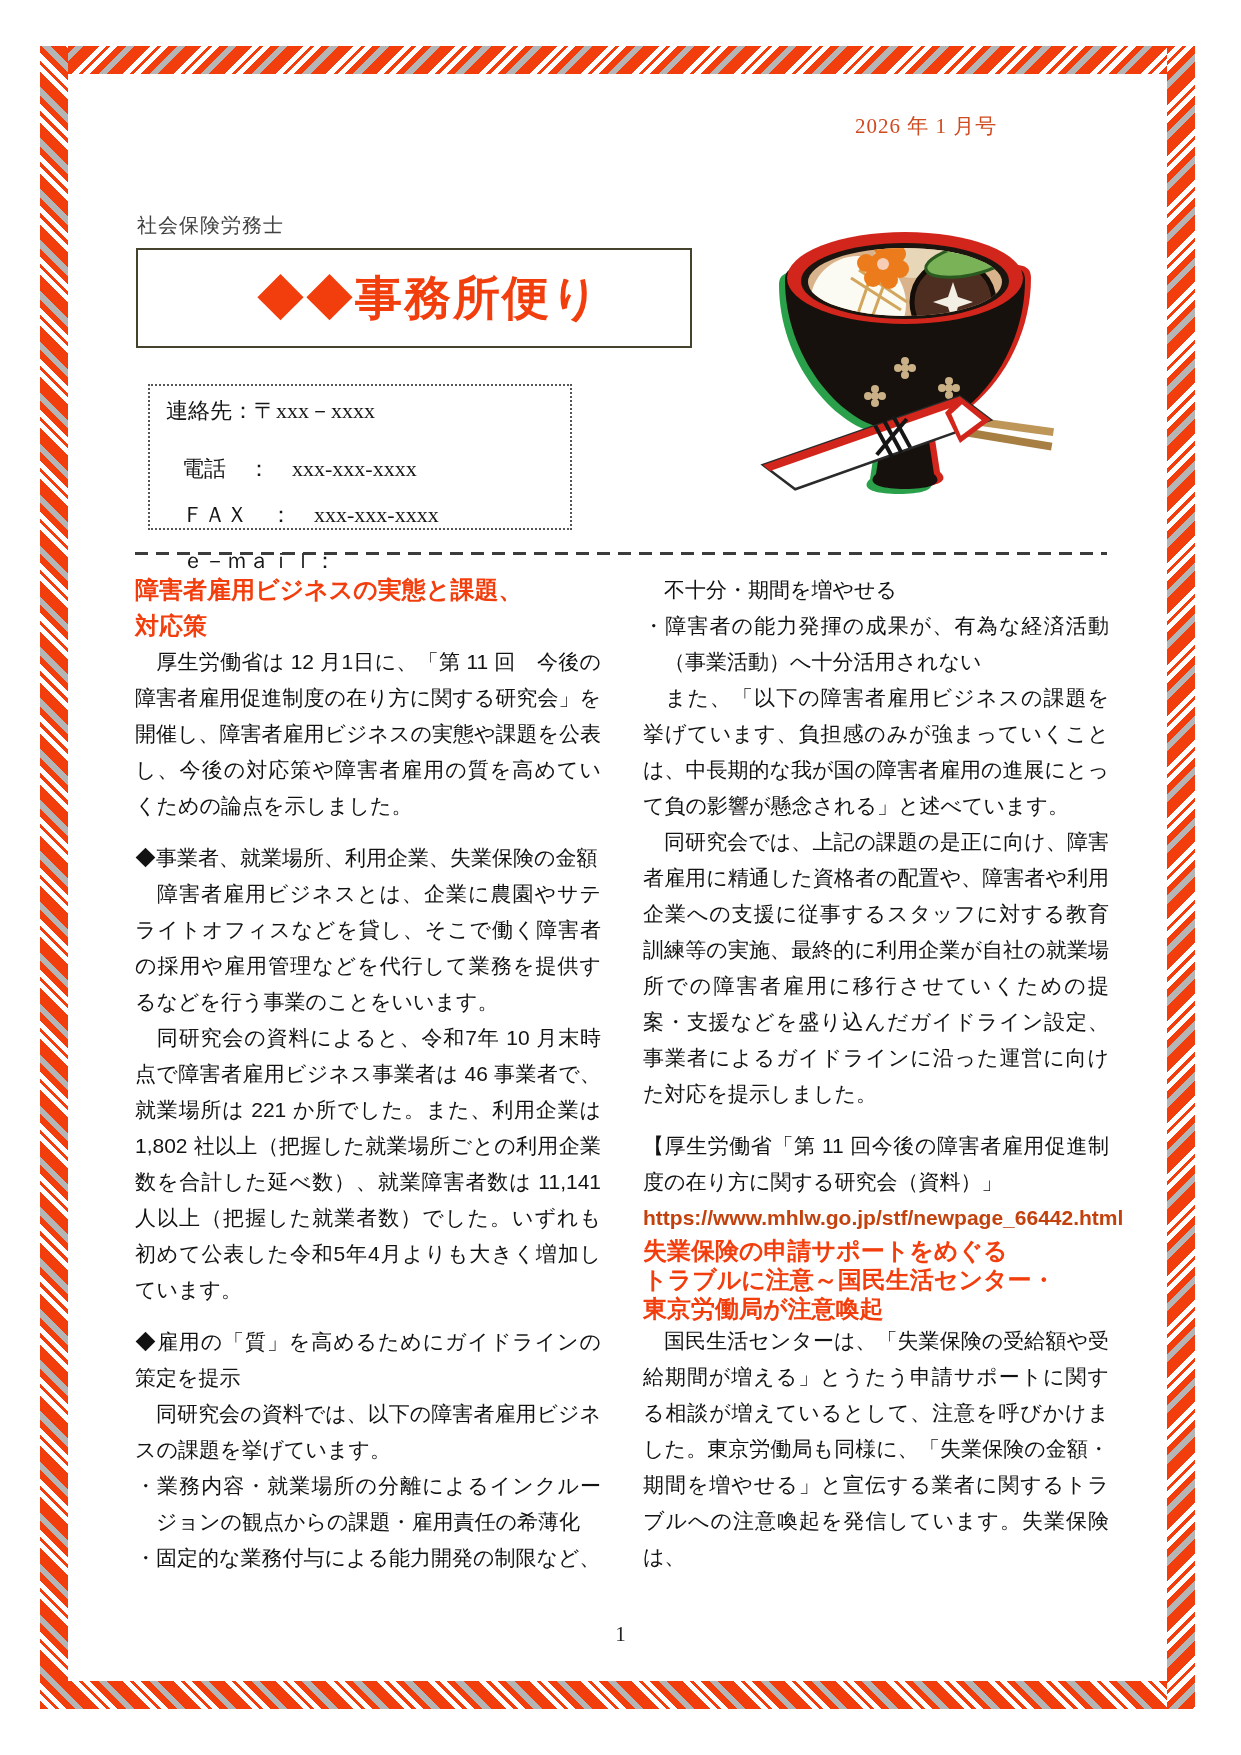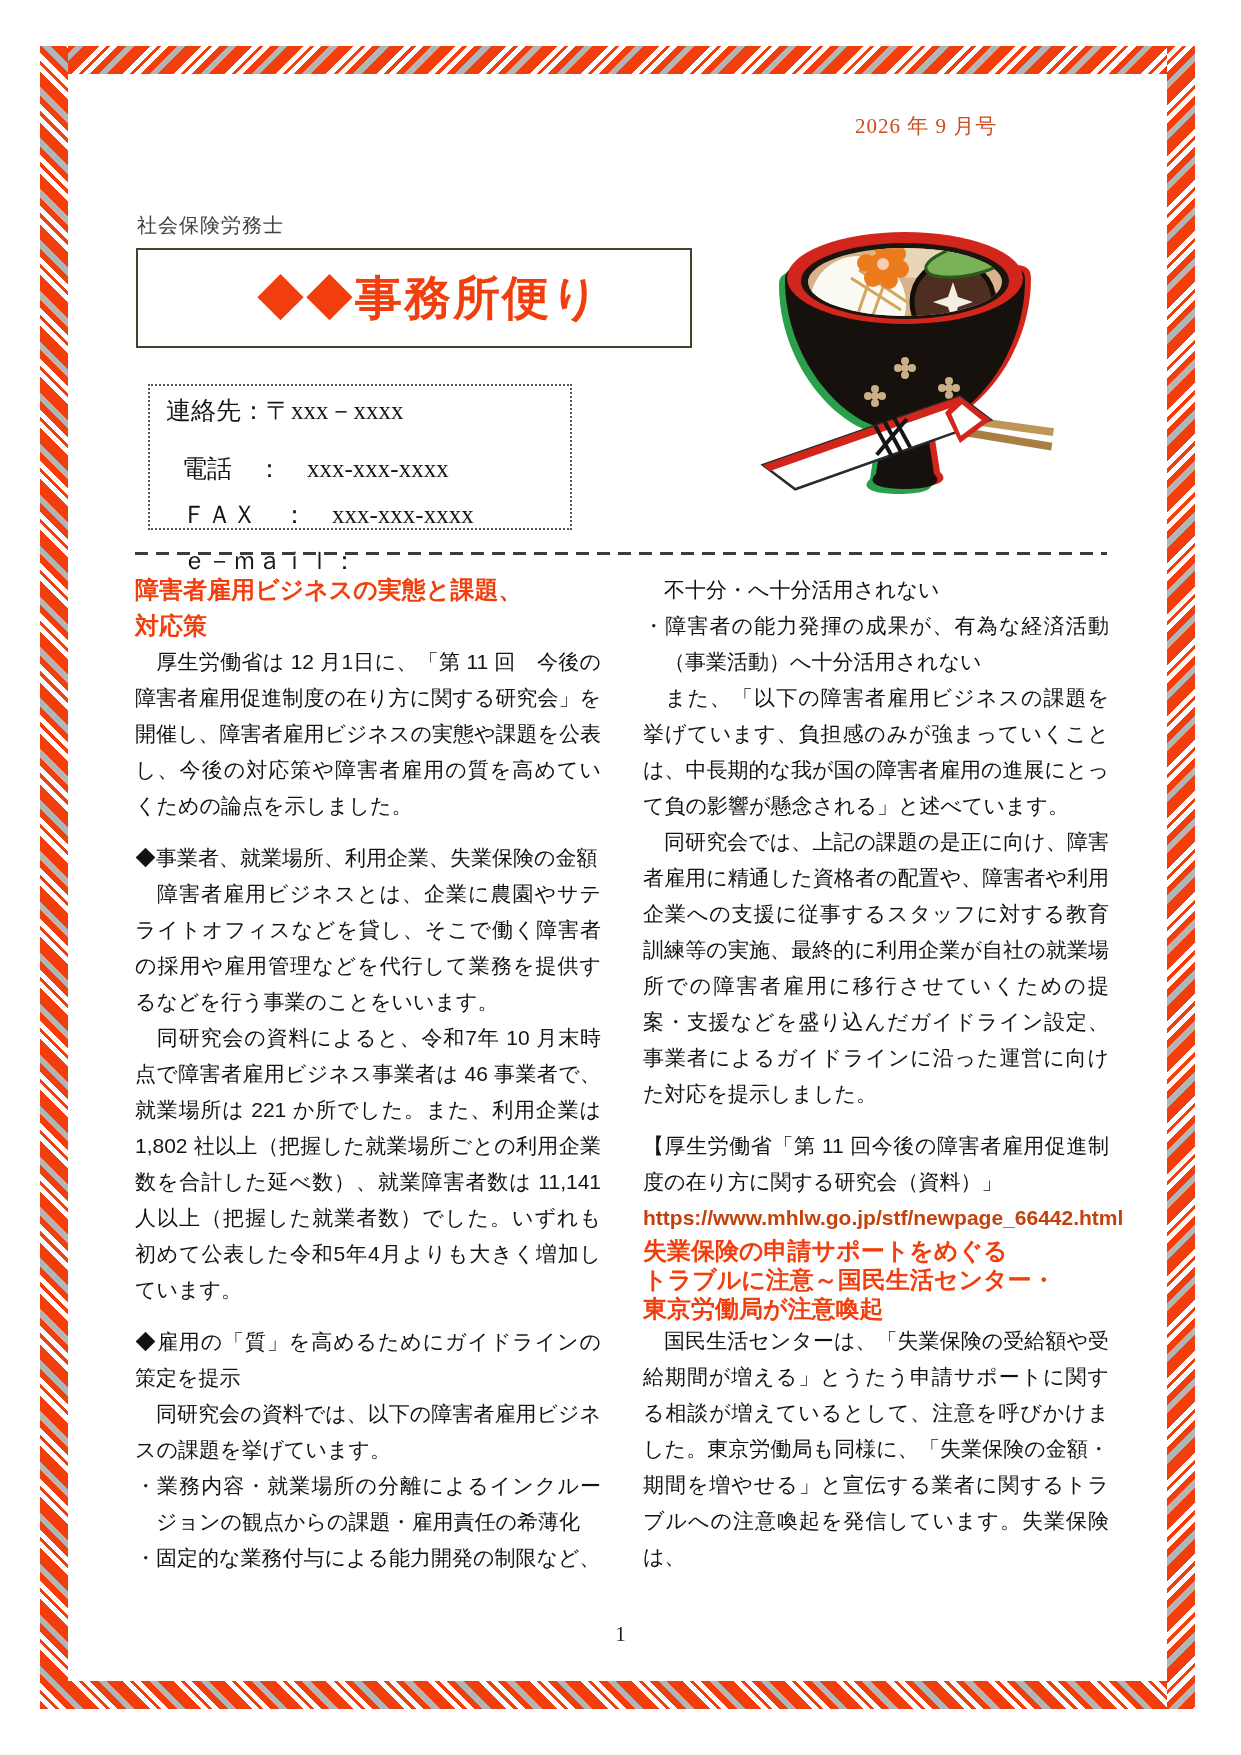--- a/index.html
+++ b/index.html
@@ -31,21 +31,21 @@
     padding-left:30px;box-sizing:border-box;
   }
   .title-box .title-text{
     font-family:"Liberation Serif", serif;font-size:47px;font-weight:600;
     color:#f23d0c;letter-spacing:2px;white-space:nowrap;
   }
   
   .contact-box{
     position:absolute;left:148px;top:384px;width:424px;height:146px;box-sizing:border-box;
     border:2px dotted #555;padding:10px 16px;
-    font-family:"Liberation Serif", serif;font-size:25px;color:#161616;line-height:30px;
+    font-family:"Liberation Serif", serif;font-size:22px;color:#161616;line-height:30px;
   }
   .contact-box .addr{margin:0 0 28px 0;}
   .contact-box p{margin:16px;}
   
   .separator{
     position:absolute;left:135px;top:552px;width:972px;height:3px;
     background:repeating-linear-gradient(90deg,#3c3c3c 0 13px,transparent 13px 21px);
   }
   
   .columns{position:absolute;left:135px;top:572px;width:974px;display:flex;gap:42px;}
@@ -74,21 +74,21 @@
 </head>
 <body>
 
 <div class="page">
 
   <div class="frame frame-h frame-top"></div>
   <div class="frame frame-h frame-bottom"></div>
   <div class="frame frame-v frame-left"></div>
   <div class="frame frame-v frame-right"></div>
 
-  <div class="issue-date">2026 年 9 月号</div>
+  <div class="issue-date">2026 年 1 月号</div>
   <div class="office-type">社会保険労務士</div>
 
   <div class="title-box">
     <span class="title-text">◆◆事務所便り</span>
   </div>
 
   <div class="illustration">
     <svg viewBox="0 0 310 330" width="310" height="330">
       <defs>
         <clipPath id="bowlint">
@@ -190,21 +190,21 @@
       <p class="gap-after">　厚生労働省は 12 月1日に、「第 11 回　今後の障害者雇用促進制度の在り方に関する研究会」を開催し、障害者雇用ビジネスの実態や課題を公表し、今後の対応策や障害者雇用の質を高めていくための論点を示しました。</p>
       <p>◆事業者、就業場所、利用企業、失業保険の金額</p>
       <p>　障害者雇用ビジネスとは、企業に農園やサテライトオフィスなどを貸し、そこで働く障害者の採用や雇用管理などを代行して業務を提供するなどを行う事業のことをいいます。</p>
       <p class="gap-after">　同研究会の資料によると、令和7年 10 月末時点で障害者雇用ビジネス事業者は 46 事業者で、就業場所は 221 か所でした。また、利用企業は 1,802 社以上（把握した就業場所ごとの利用企業数を合計した延べ数）、就業障害者数は 11,141 人以上（把握した就業者数）でした。いずれも初めて公表した令和5年4月よりも大きく増加しています。</p>
       <p>◆雇用の「質」を高めるためにガイドラインの策定を提示</p>
       <p>　同研究会の資料では、以下の障害者雇用ビジネスの課題を挙げています。</p>
       <p class="bullet">・業務内容・就業場所の分離によるインクルージョンの観点からの課題・雇用責任の希薄化</p>
       <p class="bullet">・固定的な業務付与による能力開発の制限など、</p>
     </div>
     <div class="col">
-      <p>　不十分・へ十分活用されない</p>
+      <p>　不十分・期間を増やせる</p>
       <p class="bullet">・障害者の能力発揮の成果が、有為な経済活動（事業活動）へ十分活用されない</p>
       <p>　また、「以下の障害者雇用ビジネスの課題を挙げています、負担感のみが強まっていくことは、中長期的な我が国の障害者雇用の進展にとって負の影響が懸念される」と述べています。</p>
       <p>　同研究会では、上記の課題の是正に向け、障害者雇用に精通した資格者の配置や、障害者や利用企業への支援に従事するスタッフに対する教育訓練等の実施、最終的に利用企業が自社の就業場所での障害者雇用に移行させていくための提案・支援などを盛り込んだガイドライン設定、事業者によるガイドラインに沿った運営に向けた対応を提示しました。</p>
       <p class="ref-block">【厚生労働省「第 11 回今後の障害者雇用促進制度の在り方に関する研究会（資料）」</p>
       <p><a class="ref-url">https://www.mhlw.go.jp/stf/newpage_66442.html</a></p>
       <p class="article-heading-2">失業保険の申請サポートをめぐる
 トラブルに注意～国民生活センター・
 東京労働局が注意喚起</p>
       <p>　国民生活センターは、「失業保険の受給額や受給期間が増える」とうたう申請サポートに関する相談が増えているとして、注意を呼びかけました。東京労働局も同様に、「失業保険の金額・期間を増やせる」と宣伝する業者に関するトラブルへの注意喚起を発信しています。失業保険は、</p>
     </div>

